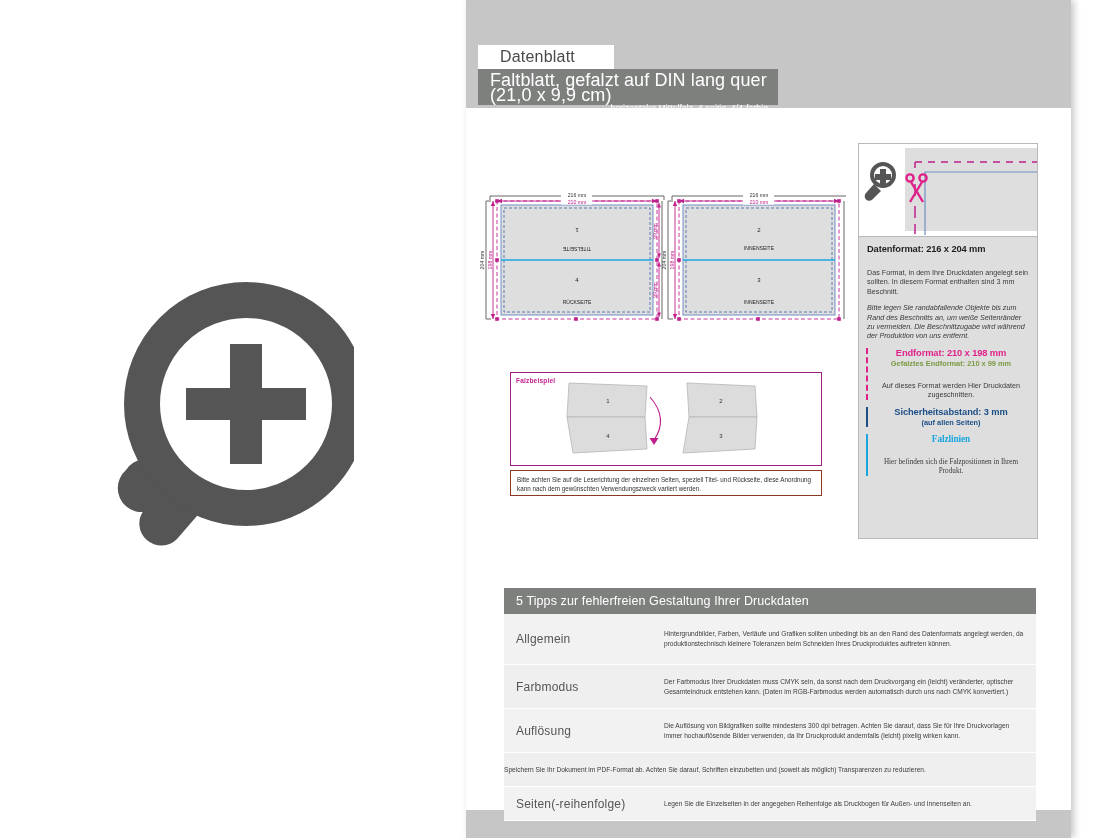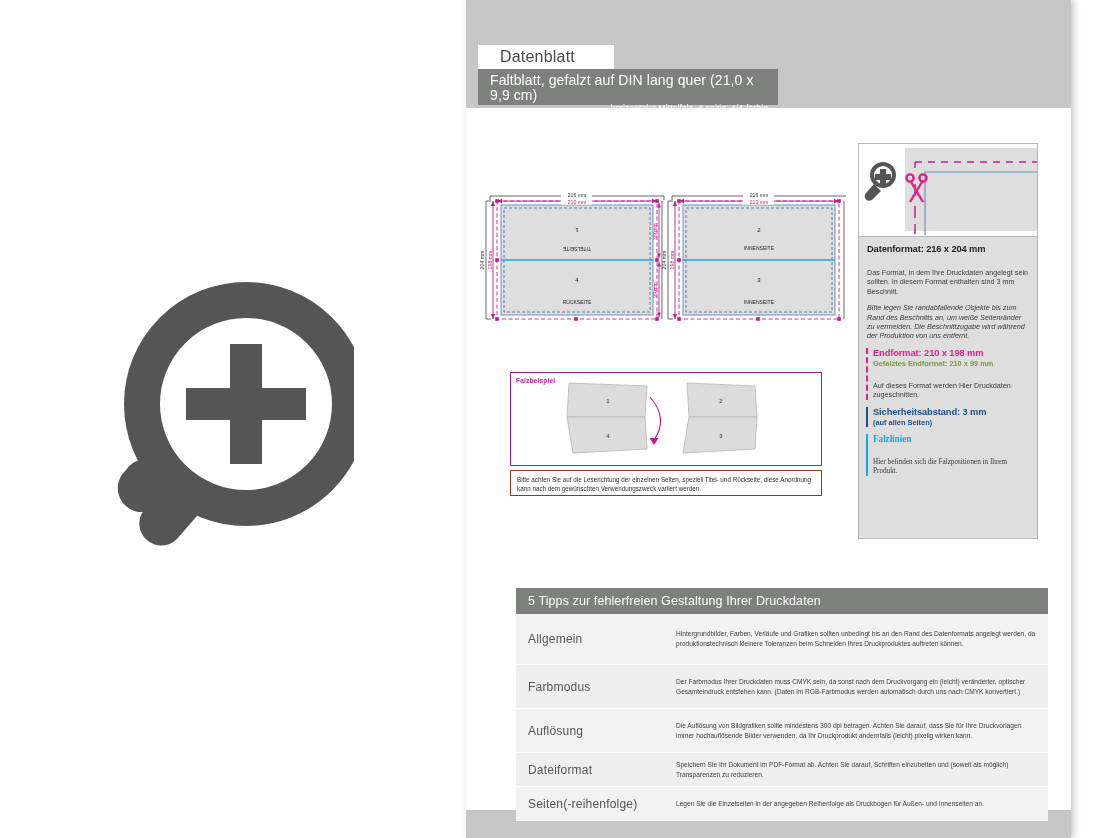--- a/index.html
+++ b/index.html
@@ -28,21 +28,21 @@
     position:absolute;left:12px;top:45px;width:136px;height:24px;
     background:#ffffff;color:#4a4a4a;
     font-size:16px;font-weight:400;letter-spacing:.2px;
     display:flex;align-items:center;padding-left:22px;box-sizing:border-box;
   }
   .subtitle-bar{
     position:absolute;left:12px;top:69px;width:300px;height:36px;
     background:#7e807e;color:#ffffff;box-sizing:border-box;
     padding:4px 8px 0 12px;
   }
-  .subtitle-main{font-size:14px;line-height:15px;letter-spacing:.1px;}
+  .subtitle-main{font-size:18px;line-height:15px;letter-spacing:.1px;}
   .subtitle-sub{font-size:8.5px;line-height:11px;text-align:right;padding-right:2px;letter-spacing:.1px;}
 
   
   .tech{position:absolute;left:10px;top:170px;width:370px;height:180px;}
   .tech svg{display:block;}
 
   
   .foldbox{
     position:absolute;left:44px;top:372px;width:312px;height:94px;
     border:1px solid #a02080;box-sizing:border-box;background:#fff;
@@ -63,37 +63,37 @@
     position:absolute;left:392px;top:143px;width:180px;height:396px;
     background:#dedede;border:1px solid #b9b9b9;box-sizing:border-box;
   }
   .info-preview{
     position:relative;height:92px;background:#ffffff;
     border-bottom:1px solid #b9b9b9;overflow:hidden;
   }
   .info-preview svg{display:block;}
   .info-body{padding:7px 8px 6px 8px;}
   .info-block{margin-bottom:7px;}
-  .info-block.bar{border-left:2.5px solid transparent;padding-left:5px;margin-left:-1px;}
+  .info-block.bar{border-left:2.5px solid transparent;padding-left:5px;margin-left:-1px;text-align:center;}
   .ib-magenta{border-left-color:#e0218a !important;border-left-style:dashed !important;}
   .ib-navy{border-left-color:#1b4f86 !important;}
   .ib-cyan{border-left-color:#1aa7e0 !important;font-family:Liberation Serif, serif;}
   .ih{font-size:9.3px;font-weight:bold;line-height:11px;letter-spacing:-.1px;}
   .ih-dark{color:#1f1f1f;}
   .ih-magenta{color:#e0218a;}
   .ih-navy{color:#1b4f86;}
   .ih-cyan{color:#1aa7e0;}
   .isub{font-size:7.4px;font-weight:bold;line-height:9px;}
   .isub-green{color:#7c9a44;}
   .isub-navy{color:#1b4f86;}
   .ip{font-size:7.2px;line-height:9.4px;color:#3a3a3a;margin-top:13px;}
   .ip.sp{margin-top:7px;font-style:italic;}
 
   
-  .tips{position:absolute;left:50px;top:588px;width:532px;}
+  .tips{position:absolute;left:38px;top:588px;width:532px;}
   .tips-head{
     background:#7e807e;color:#ffffff;height:26px;
     display:flex;align-items:center;padding-left:12px;
     font-size:12.5px;letter-spacing:.1px;
   }
   .tips-row{display:flex;align-items:center;background:#f2f2f2;border-bottom:1px solid #ffffff;}
   .tips-row:nth-child(odd){background:#efefef;}
   .tips-term{
     width:160px;flex:0 0 160px;display:flex;align-items:center;
     padding-left:12px;box-sizing:border-box;
@@ -360,21 +360,20 @@
         <div class="tips-term">Farbmodus</div>
         <div class="tips-desc">Der Farbmodus Ihrer Druckdaten muss CMYK sein, da sonst nach dem Druckvorgang ein (leicht) veränderter, optischer Gesamteindruck entstehen kann. (Daten im RGB-Farbmodus werden automatisch durch uns nach CMYK konvertiert.)</div>
       </div>
 
       <div class="tips-row" style="height:43px">
         <div class="tips-term">Auflösung</div>
         <div class="tips-desc">Die Auflösung von Bildgrafiken sollte mindestens 300 dpi betragen. Achten Sie darauf, dass Sie für Ihre Druckvorlagen immer hochauflösende Bilder verwenden, da Ihr Druckprodukt andernfalls (leicht) pixelig wirken kann.</div>
       </div>
 
       <div class="tips-row" style="height:33px">
-        <div class="tips-term">Dateiformat</div>
         <div class="tips-desc">Speichern Sie Ihr Dokument im PDF-Format ab. Achten Sie darauf, Schriften einzubetten und (soweit als möglich) Transparenzen zu reduzieren.</div>
       </div>
 
       <div class="tips-row" style="height:33px">
         <div class="tips-term">Seiten(-reihenfolge)</div>
         <div class="tips-desc">Legen Sie die Einzelseiten in der angegeben Reihenfolge als Druckbogen für Außen- und Innenseiten an.</div>
       </div>
     </div>
 
   </div>

